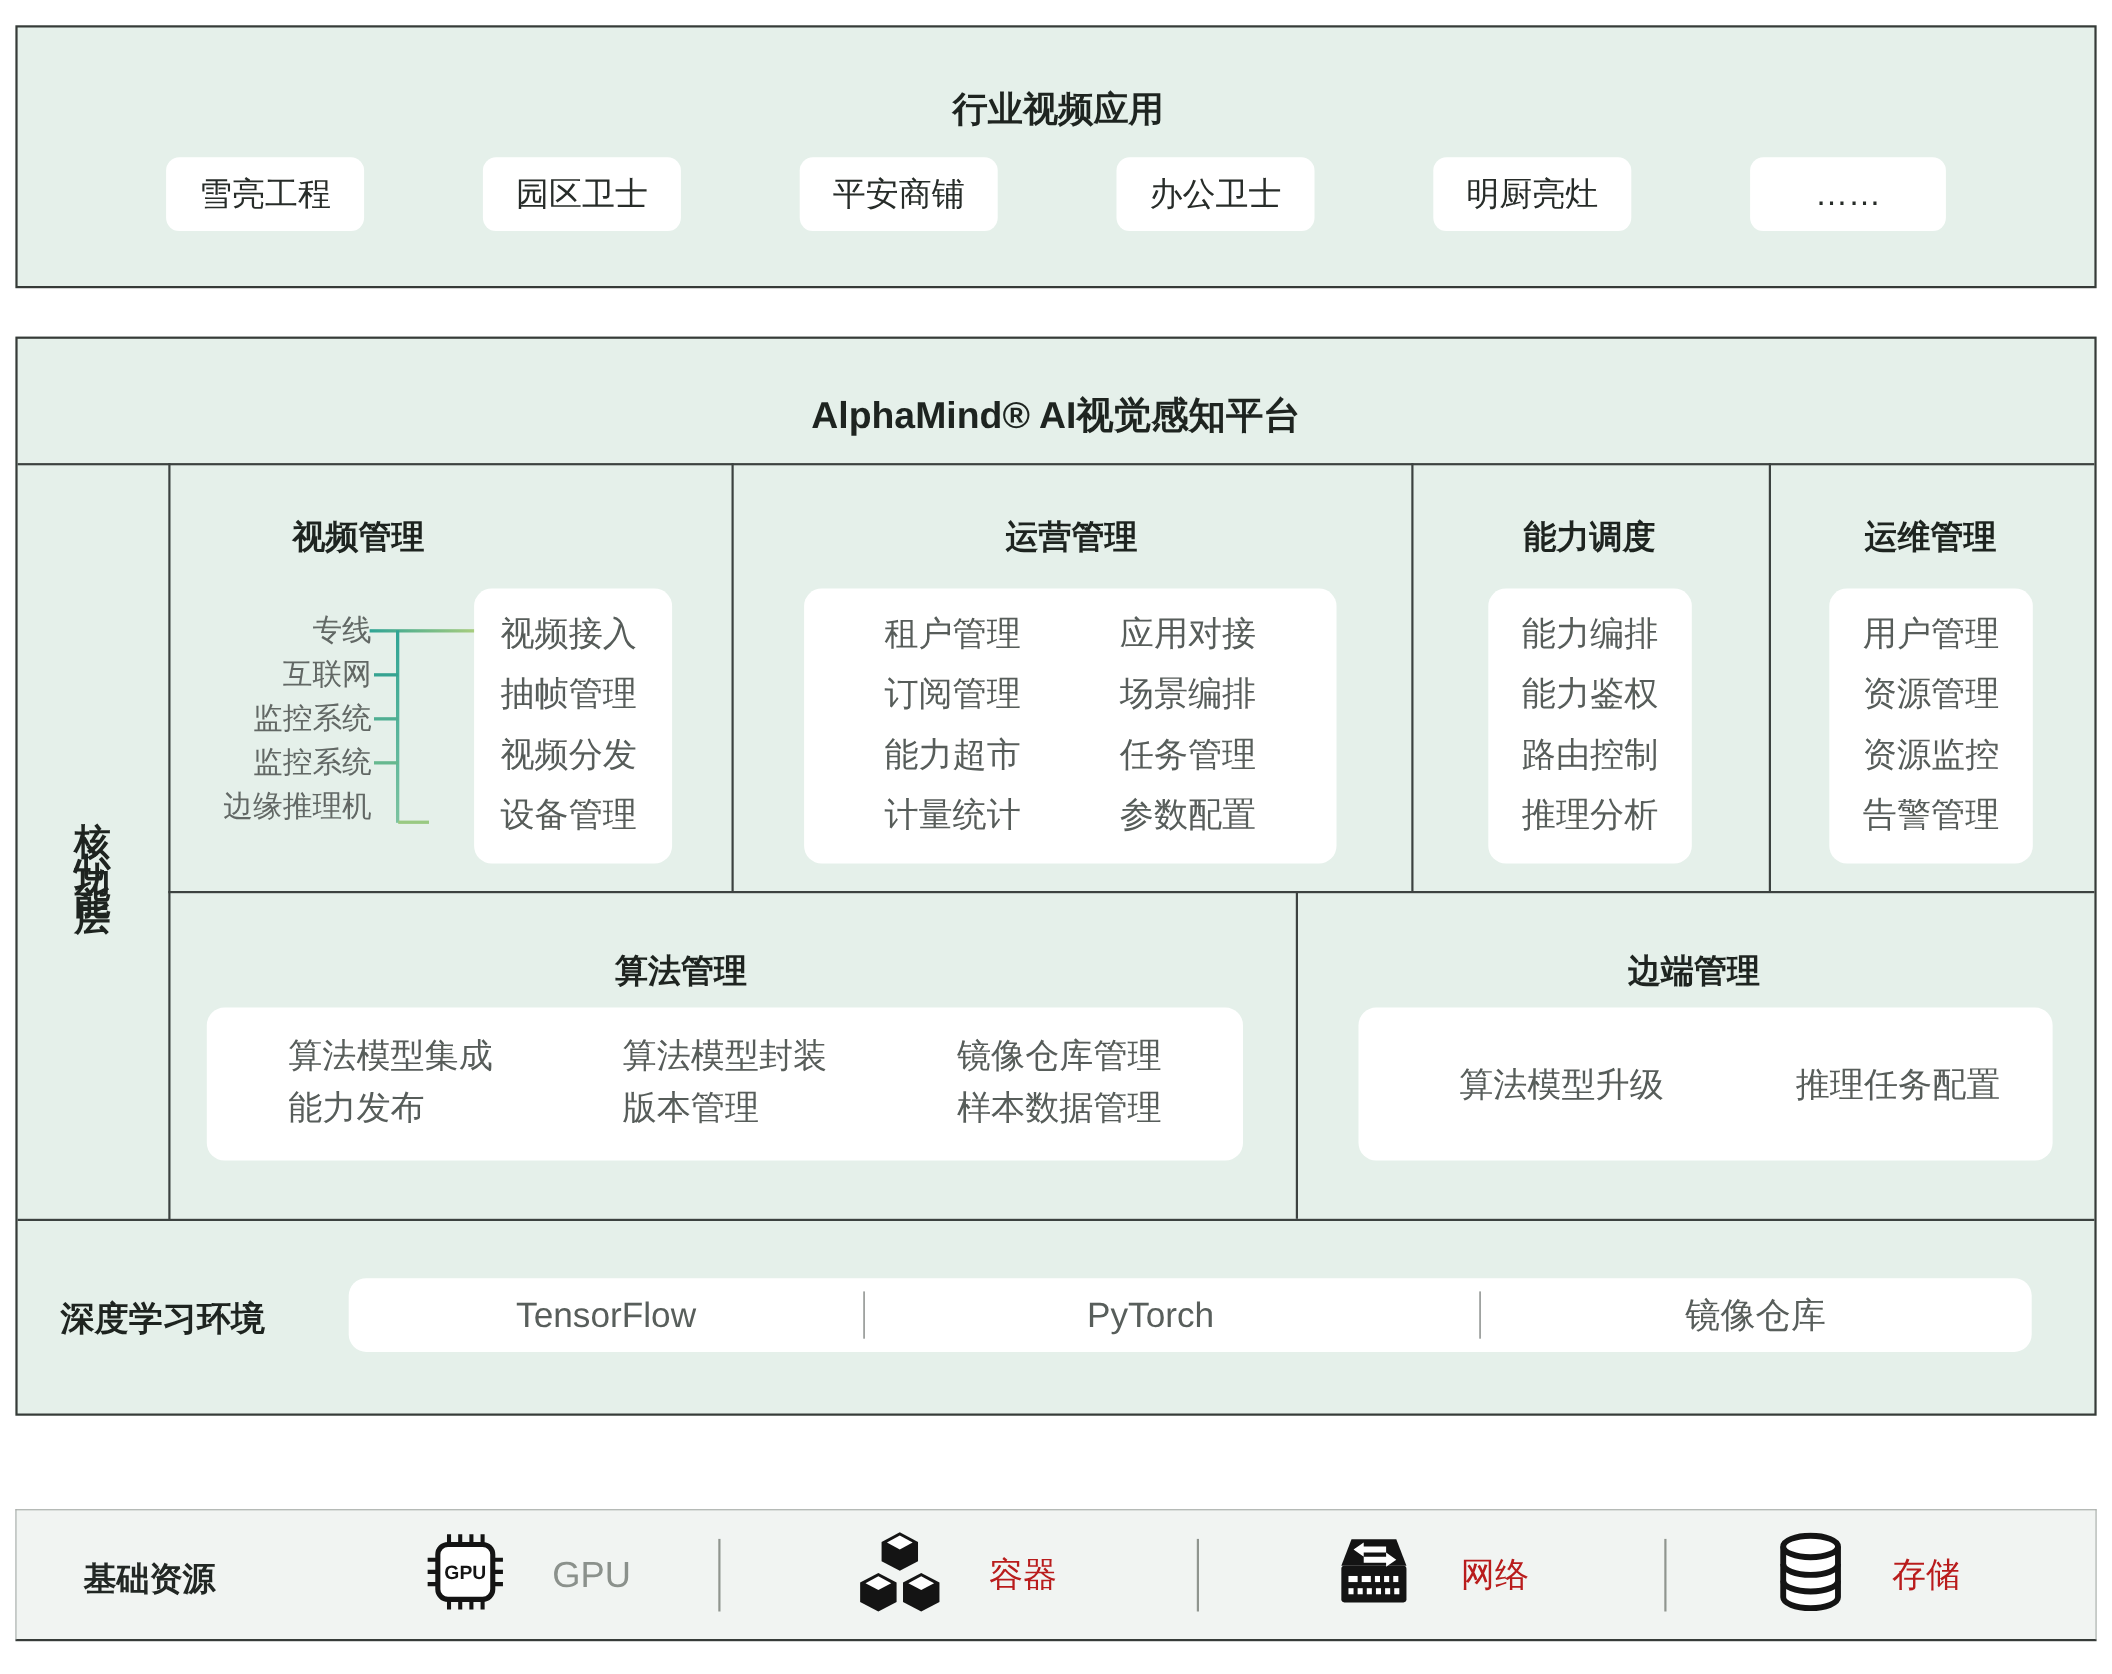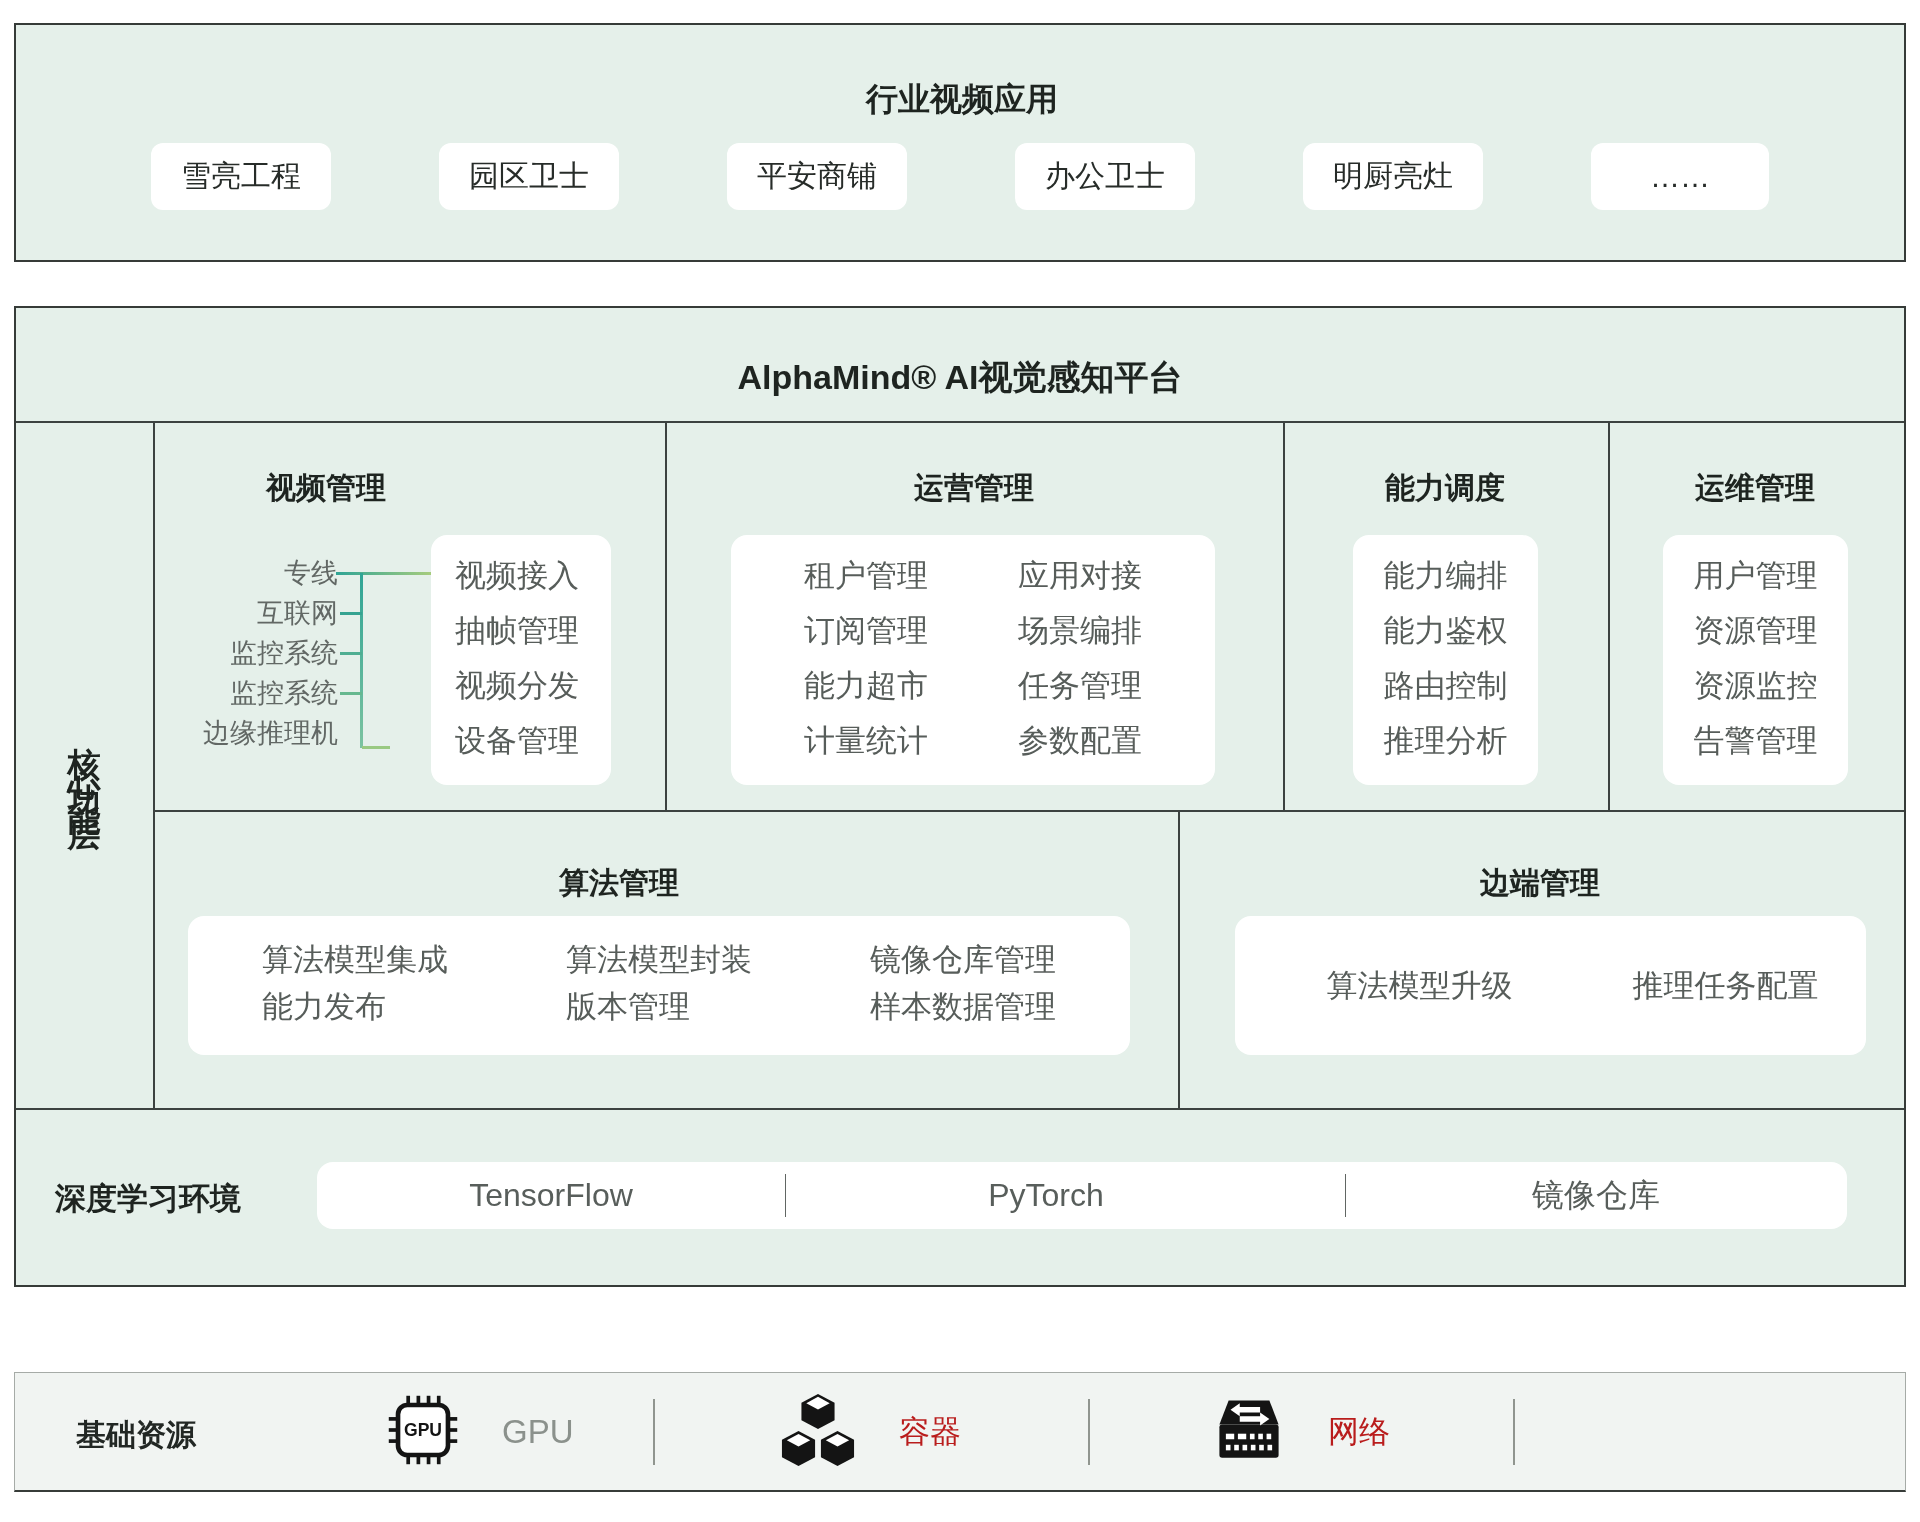--- a/index.html
+++ b/index.html
@@ -276,15 +276,26 @@
               <rect x="51" y="56" width="5" height="6"></rect>
               <rect x="60" y="56" width="5" height="6"></rect>
           </g>
         </svg>
       </span>
       <span class="lbl">网络</span>
     </div>
 
     <div class="infra-div d3"></div>
 
+    <div class="infra-item i-store">
+      <span>
+        <svg width="64" height="72" viewBox="0 0 72 80">
+          <path d="M8 14 V66 A28 11 0 0 0 64 66 V14" fill="#ffffff" stroke="#141414" stroke-width="6"></path>
+          <ellipse cx="36" cy="14" rx="28" ry="11" fill="#ffffff" stroke="#141414" stroke-width="6"></ellipse>
+          <path d="M8 32 A28 11 0 0 0 64 32" fill="none" stroke="#141414" stroke-width="6"></path>
+          <path d="M8 49 A28 11 0 0 0 64 49" fill="none" stroke="#141414" stroke-width="6"></path>
+        </svg>
+      </span>
+      <span class="lbl">存储</span>
+    </div>
   </section>
 
 </div>
 
 </body></html>

